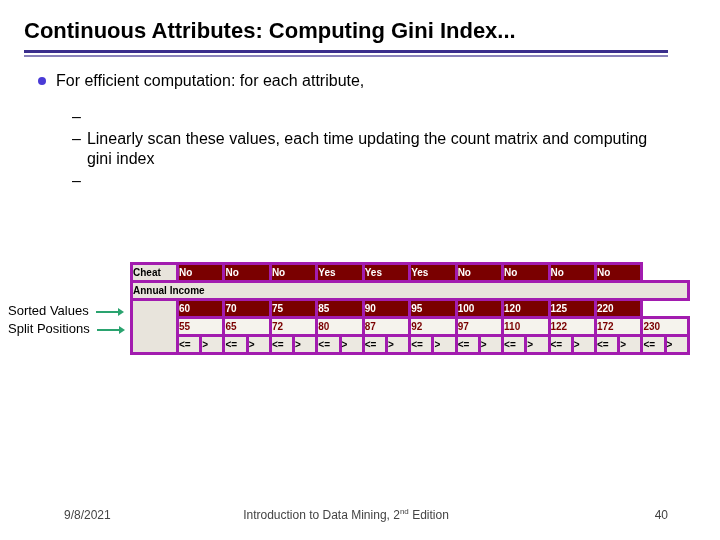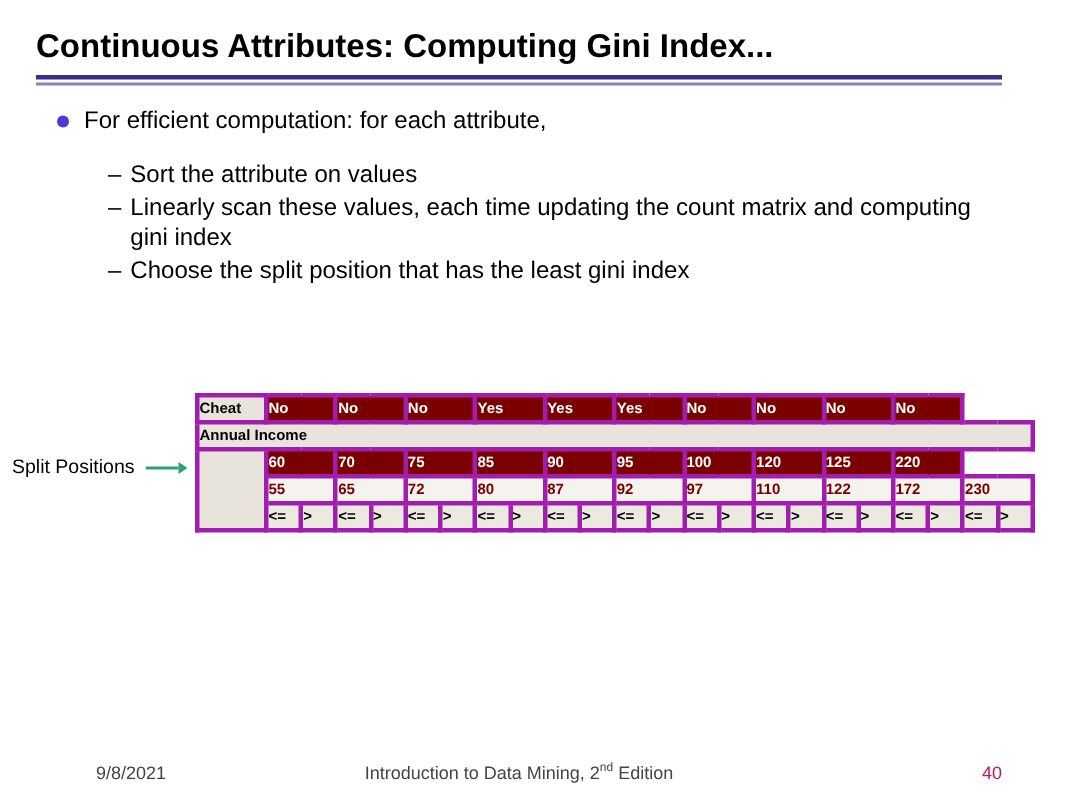--- a/index.html
+++ b/index.html
@@ -70,53 +70,60 @@
     bottom: 18px;
     display:flex;
     justify-content: space-between;
     align-items: flex-end;
     padding: 0 24px 0 64px;
     font-size: 12px;
     color:#444;
   }
   .footer .center { position:absolute; left:0; right:0; text-align:center; }
   .footer .sup { font-size: 8px; vertical-align: super; }
-  .footer .pg { color:#be185d;text-align:center; }
+  .footer .pg { color:#404040;text-align:center; }
 </style>
 </head>
 <body>
 
 <div class="slide">
 
   <div class="title">Continuous Attributes: Computing Gini Index...</div>
   <div class="rule-wrap">
     <div class="rule1"></div>
       <div class="rule2"></div>
   </div>
 
   <div class="body-text">
     <div class="bl1">
       <span class="dot"></span>
       <span>For efficient computation: for each attribute,</span>
     </div>
     <div class="bl2">
         <span class="dash">–</span>
-        <span>Sort the attribute on values</span>
       </div>
     <div class="bl2">
         <span class="dash">–</span>
         <span>Linearly scan these values, each time updating the count matrix and computing gini index</span>
       </div>
     <div class="bl2">
         <span class="dash">–</span>
-        <span>Choose the split position that has the least gini index</span>
       </div>
   </div>
 
   <div class="side-labels">
+    <div>
+      <span>Sorted Values</span>
+      <span class="arrow">
+        <svg width="28" height="10">
+            <line x1="0" y1="5" x2="22" y2="5" stroke="#2aa36f" stroke-width="2"></line>
+            <polygon points="22,1 28,5 22,9" fill="#2aa36f"></polygon>
+          </svg>
+      </span>
+    </div>
     <div>
       <span>Split Positions</span>
       <span class="arrow">
         <svg width="28" height="10">
             <line x1="0" y1="5" x2="22" y2="5" stroke="#2aa36f" stroke-width="2"></line>
             <polygon points="22,1 28,5 22,9" fill="#2aa36f"></polygon>
           </svg>
       </span>
     </div>
   </div>

